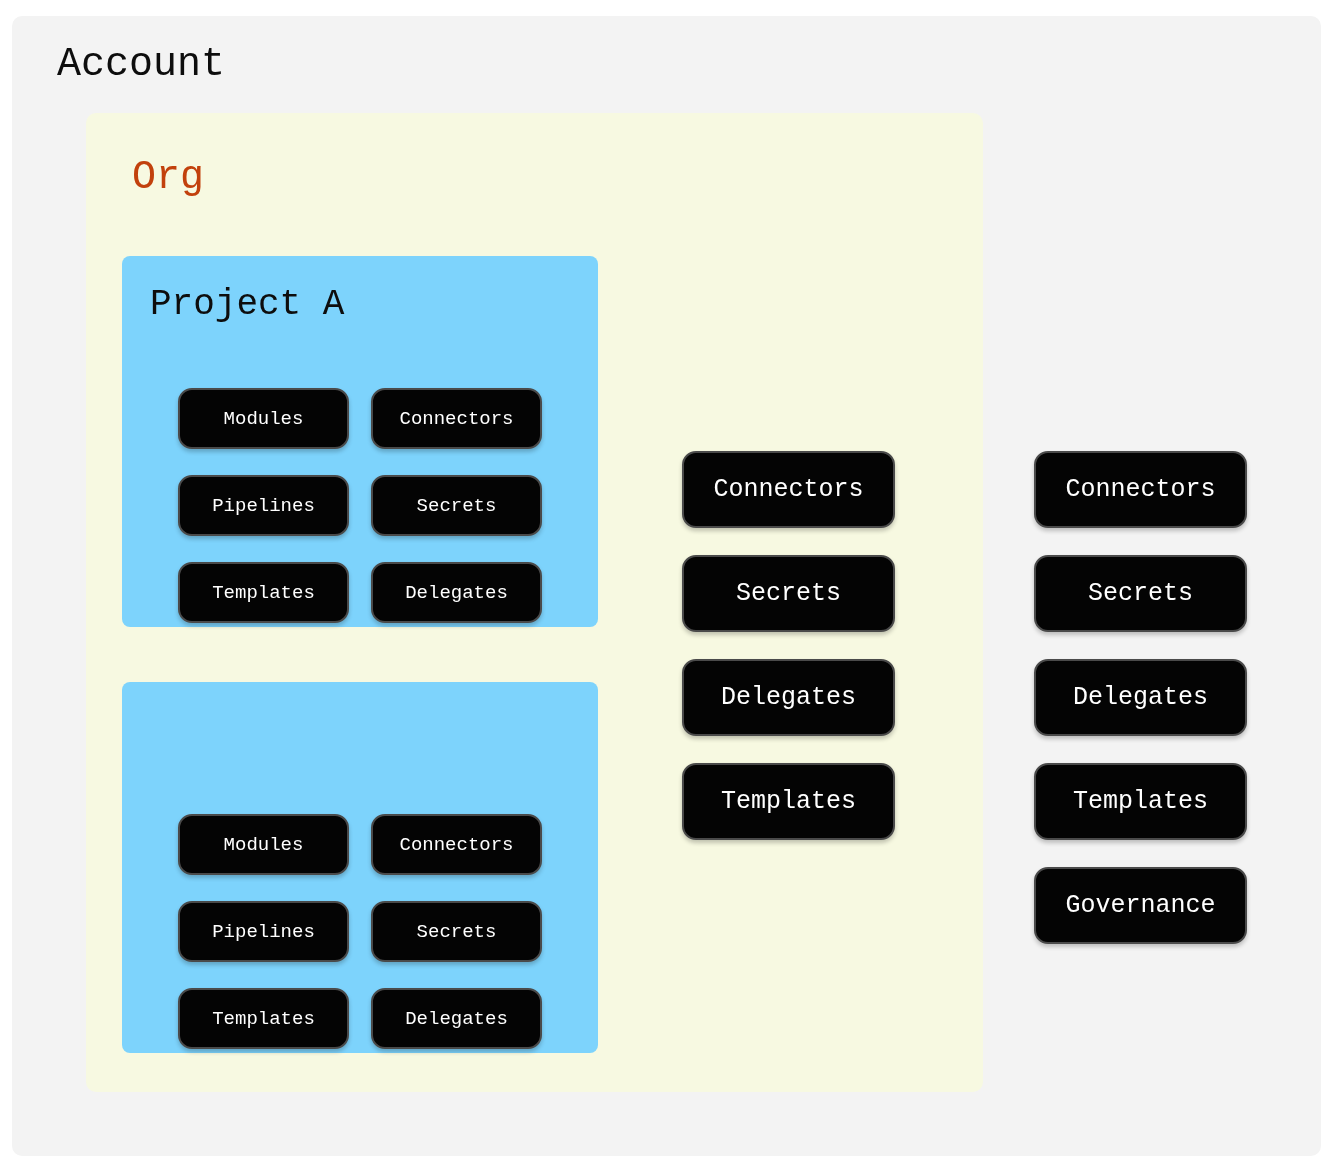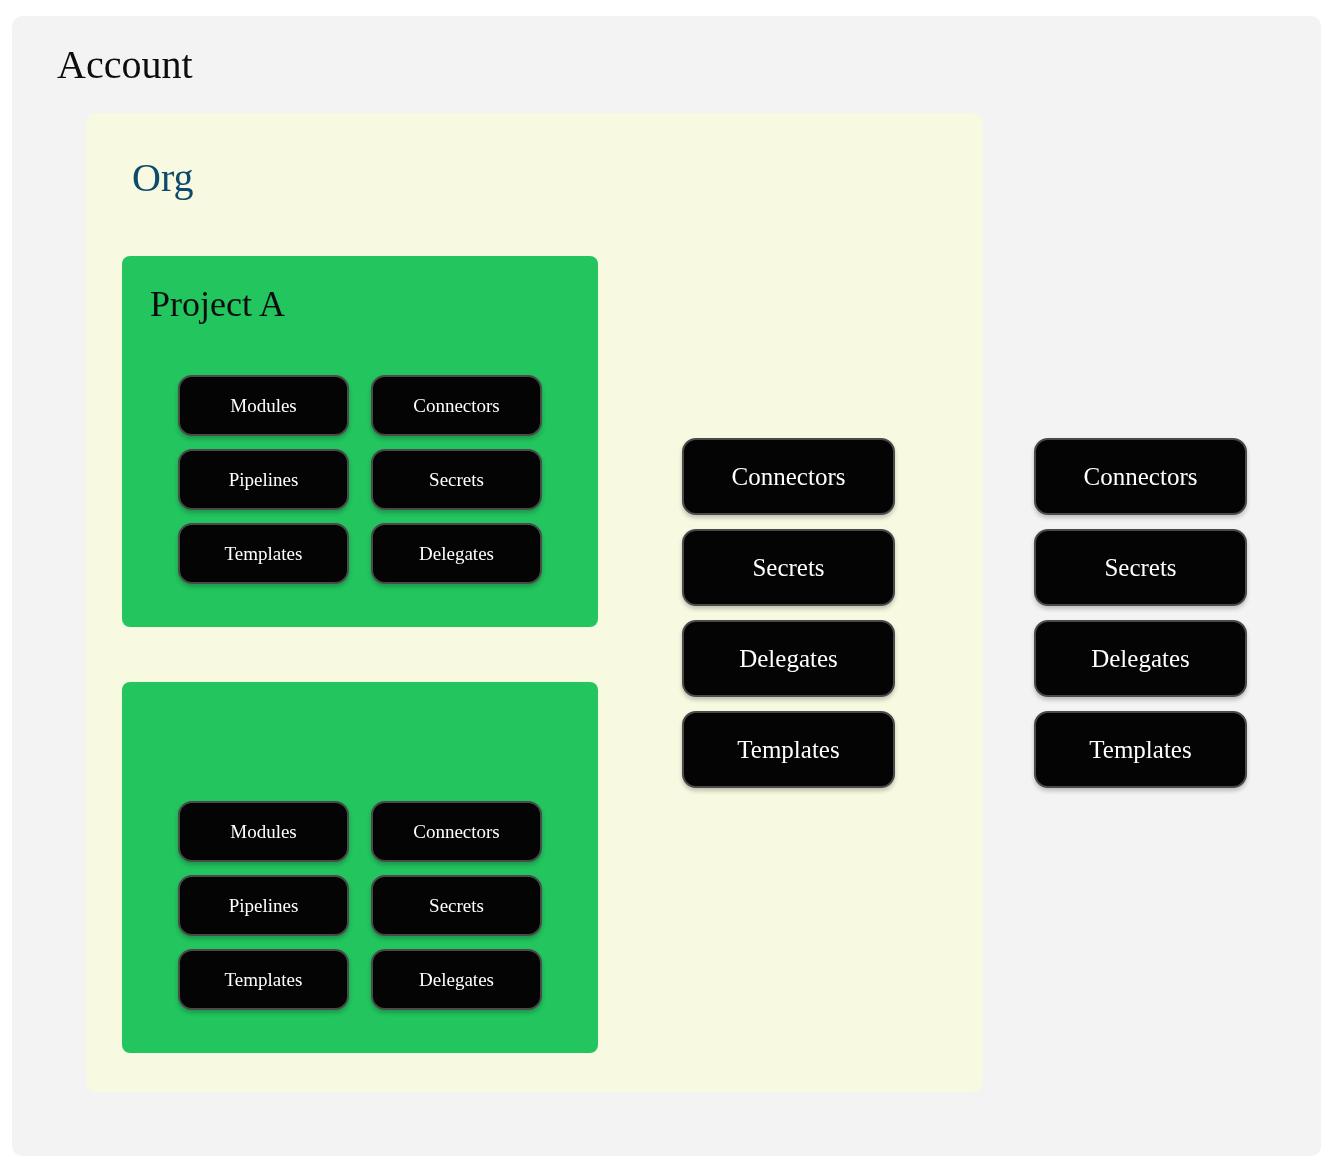--- a/index.html
+++ b/index.html
@@ -1,21 +1,21 @@
 <!DOCTYPE html>
 <html><head>
 <meta charset="utf-8">
 <style>
   html, body { margin: 0; padding: 0; background: #ffffff; }
   .page {
     position: relative;
     width: 1333px;
     height: 1172px;
     background: #ffffff;
-    font-family: Liberation Serif, serif;
+    font-family: Liberation Mono, monospace;
     overflow: hidden;
   }
   .account-box {
     position: absolute;
     left: 12px; top: 16px;
     width: 1309px; height: 1140px;
     background: #f3f3f3;
     border-radius: 10px;
   }
   .account-title {
@@ -30,27 +30,27 @@
     left: 74px; top: 97px;
     width: 897px; height: 979px;
     background: #f7f9e1;
     border-radius: 10px;
   }
   .org-title {
     position: absolute;
     left: 46px; top: 40px;
     font-size: 40px;
     line-height: 1.25;
-    color: #0c4a6e;
+    color: #c2410c;
   }
   .project-box {
     position: absolute;
     left: 36px;
     width: 476px; height: 371px;
-    background: #22c55e;
+    background: #7dd3fc;
     border-radius: 8px;
   }
   .project-a { top: 143px; }
   .project-b { top: 569px; }
   .project-title {
     position: absolute;
     left: 28px; top: 26px;
     font-size: 36px;
     line-height: 1.25;
     color: #0d0d0d;
@@ -67,20 +67,21 @@
     background: #040404;
     color: #ffffff;
     border: 2px solid #4a4a4a;
     border-radius: 14px;
     box-shadow: 0 3px 4px rgba(0,0,0,0.22);
     display: flex;
     align-items: center;
     justify-content: center;
     box-sizing: border-box;
     text-align: center;
+    margin-top: 13px;
   }
   .node-sm {
     height: 61px;
     font-size: 19px;
   }
   .pill-col {
     position: absolute;
     display: flex;
     flex-direction: column;
     gap: 14px;
@@ -132,15 +133,16 @@
         <div class="node node-lg">Delegates</div>
         <div class="node node-lg">Templates</div>
       </div>
     </div>
 
     <div class="pill-col account-pills">
       <div class="node node-lg">Connectors</div>
       <div class="node node-lg">Secrets</div>
       <div class="node node-lg">Delegates</div>
       <div class="node node-lg">Templates</div>
+      <div class="node node-lg">Governance</div>
     </div>
   </div>
 </div>
 
 </body></html>

